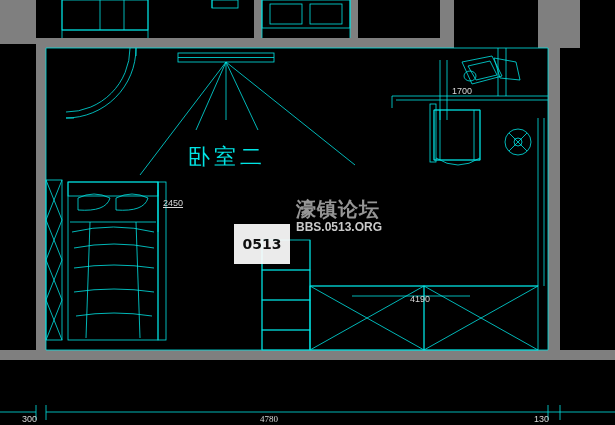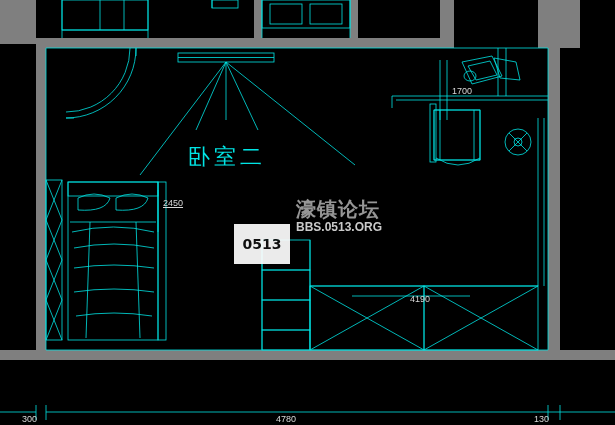--- a/index.html
+++ b/index.html
@@ -204,21 +204,21 @@
       <line x1="548" y1="412" x2="615" y2="412"></line>
     </g>
   </svg>
 
   <div class="label-room" style="left:188px;top:142px;">卧室二</div>
 
   <div class="dim" style="left:452px;top:86px;">1700</div>
   <div class="dim" style="left:163px;top:198px;text-decoration:underline;">2450</div>
   <div class="dim" style="left:410px;top:294px;">4190</div>
   <div class="dim" style="left:22px;top:414px;">300</div>
-  <div class="dim" style="left:276px;top:414px;">4780</div>
+  <div class="dim" style="left:260px;top:414px;font-family:Liberation Serif, serif;">4780</div>
   <div class="dim" style="left:534px;top:414px;">130</div>
 
   <div id="watermark">
     <div class="wm-box">0513</div>
     <div class="wm-t1">濠镇论坛</div>
     <div class="wm-t2">BBS.0513.ORG</div>
   </div>
 
 </div>
 

